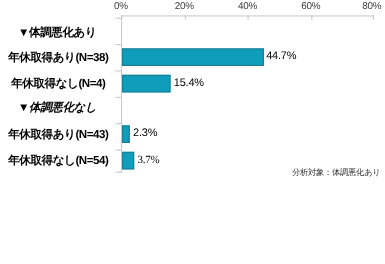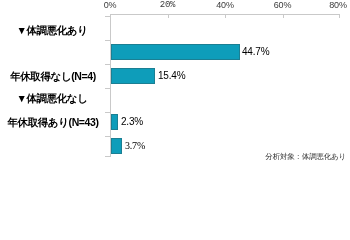--- a/index.html
+++ b/index.html
@@ -130,21 +130,21 @@
     letter-spacing: -0.2px;
   }
 </style>
 </head>
 <body>
 
 <div id="chart-root">
 
   <div class="axis-area">
     <span class="tick-label" style="left:0px;">0%</span>
-    <span class="tick-label" style="left:57.5px;font-family:Liberation Mono, monospace;">20%</span>
+    <span class="tick-label" style="left:57.5px;">20%</span>
     <span class="tick-label" style="left:115px;">40%</span>
     <span class="tick-label" style="left:172.5px;">60%</span>
     <span class="tick-label" style="left:228px;">80%</span>
   </div>
   <div class="axis-line"></div>
   <div class="axis-tick" style="left:110px;"></div>
   <div class="axis-tick" style="left:167.5px;"></div>
   <div class="axis-tick" style="left:225px;"></div>
   <div class="axis-tick" style="left:282.5px;"></div>
   <div class="axis-tick" style="left:339px;"></div>
@@ -156,40 +156,42 @@
   <div class="vaxis-tick" style="top:88px;"></div>
   <div class="vaxis-tick" style="top:112px;"></div>
   <div class="vaxis-tick" style="top:136px;"></div>
   <div class="vaxis-tick" style="top:156px;"></div>
 
   <div class="row row-group" style="top:18px;">
     <div class="row-label">▼体調悪化あり</div>
   </div>
 
   <div class="row" style="top:40px;">
+    <div class="row-label">年休取得あり(N=38)</div>
     <div class="bar" style="width:128.5px;"></div>
     <div class="bar-value" style="left:242px;">44.7%</div>
   </div>
 
   <div class="row" style="top:64px;">
     <div class="row-label">年休取得なし(N=4)</div>
     <div class="bar" style="width:44.3px;"></div>
     <div class="bar-value" style="left:158px;">15.4%</div>
   </div>
 
-  <div class="row row-group" style="top:86px;">
+  <div class="row row-group" style="top:86px;font-style:italic;">
     <div class="row-label">▼体調悪化なし</div>
   </div>
 
   <div class="row" style="top:110px;">
     <div class="row-label">年休取得あり(N=43)</div>
     <div class="bar" style="width:6.6px;"></div>
     <div class="bar-value" style="left:121px;">2.3%</div>
   </div>
 
   <div class="row" style="top:134px;">
+    <div class="row-label">年休取得なし(N=54)</div>
     <div class="bar" style="width:10.6px;"></div>
     <div class="bar-value" style="left:125px;font-family:Liberation Serif, serif;">3.7%</div>
   </div>
 
   <div class="footnote">分析対象：体調悪化あり</div>
 
 </div>
 
 </body></html>

